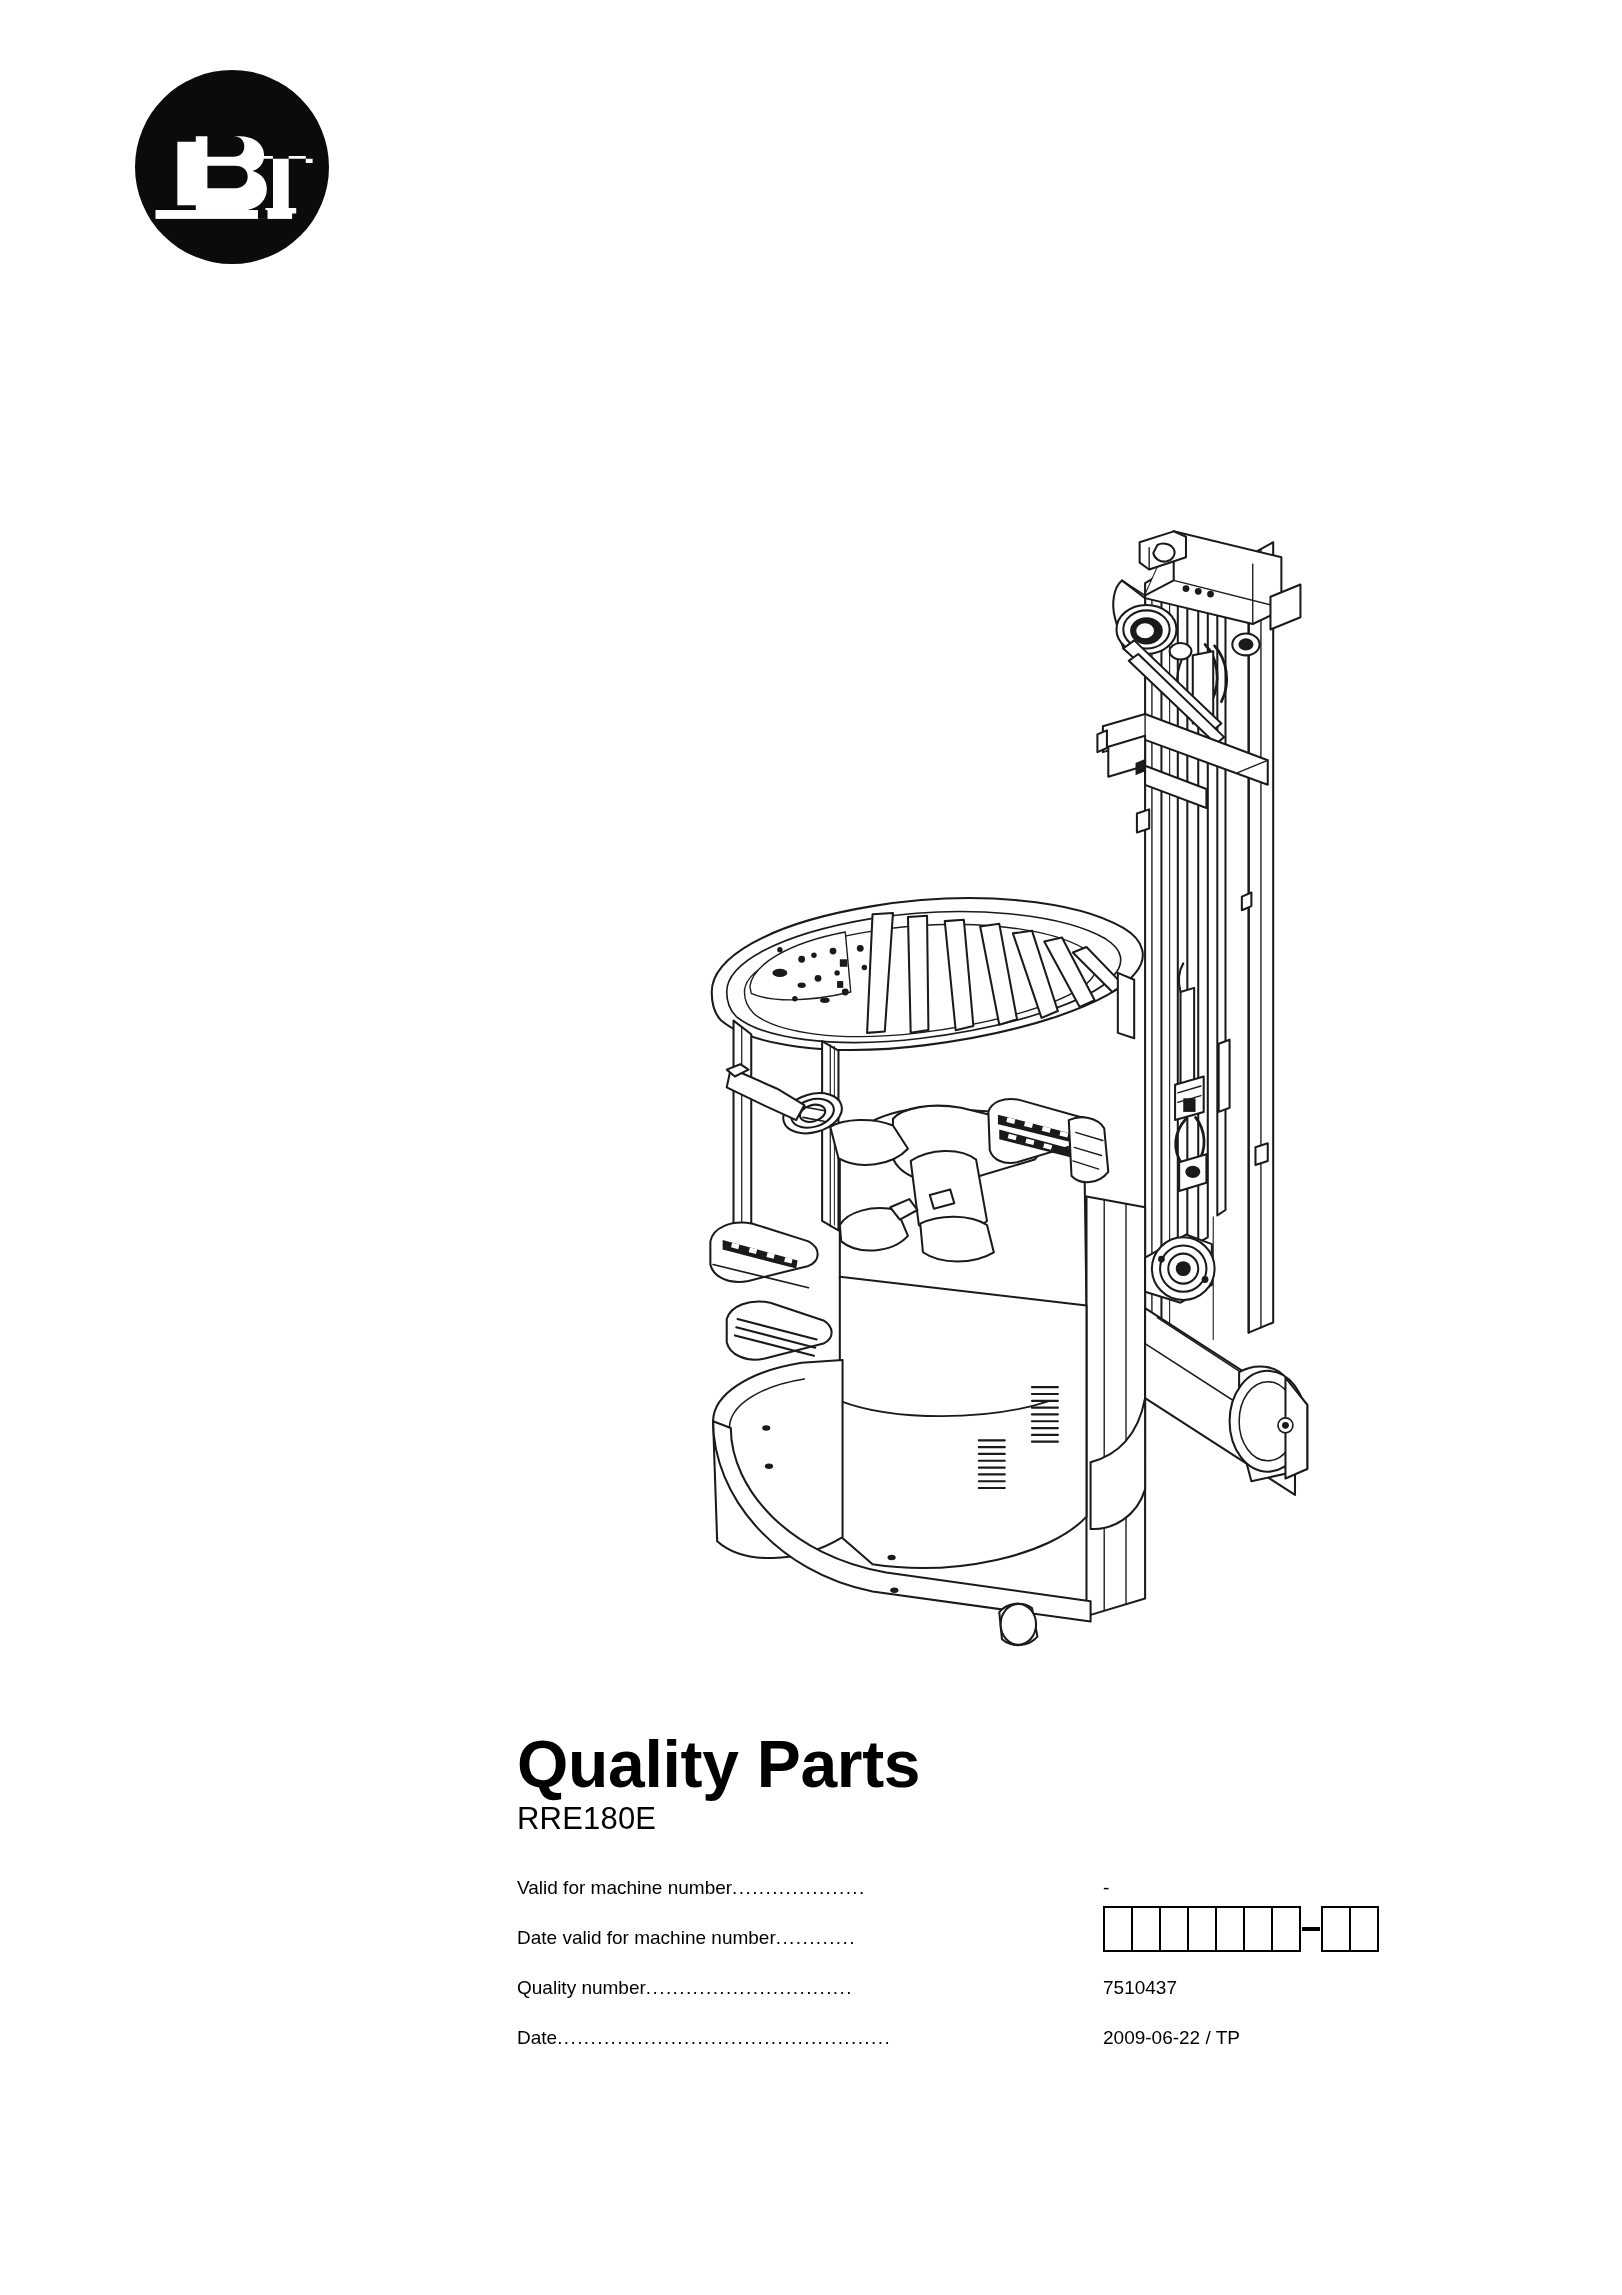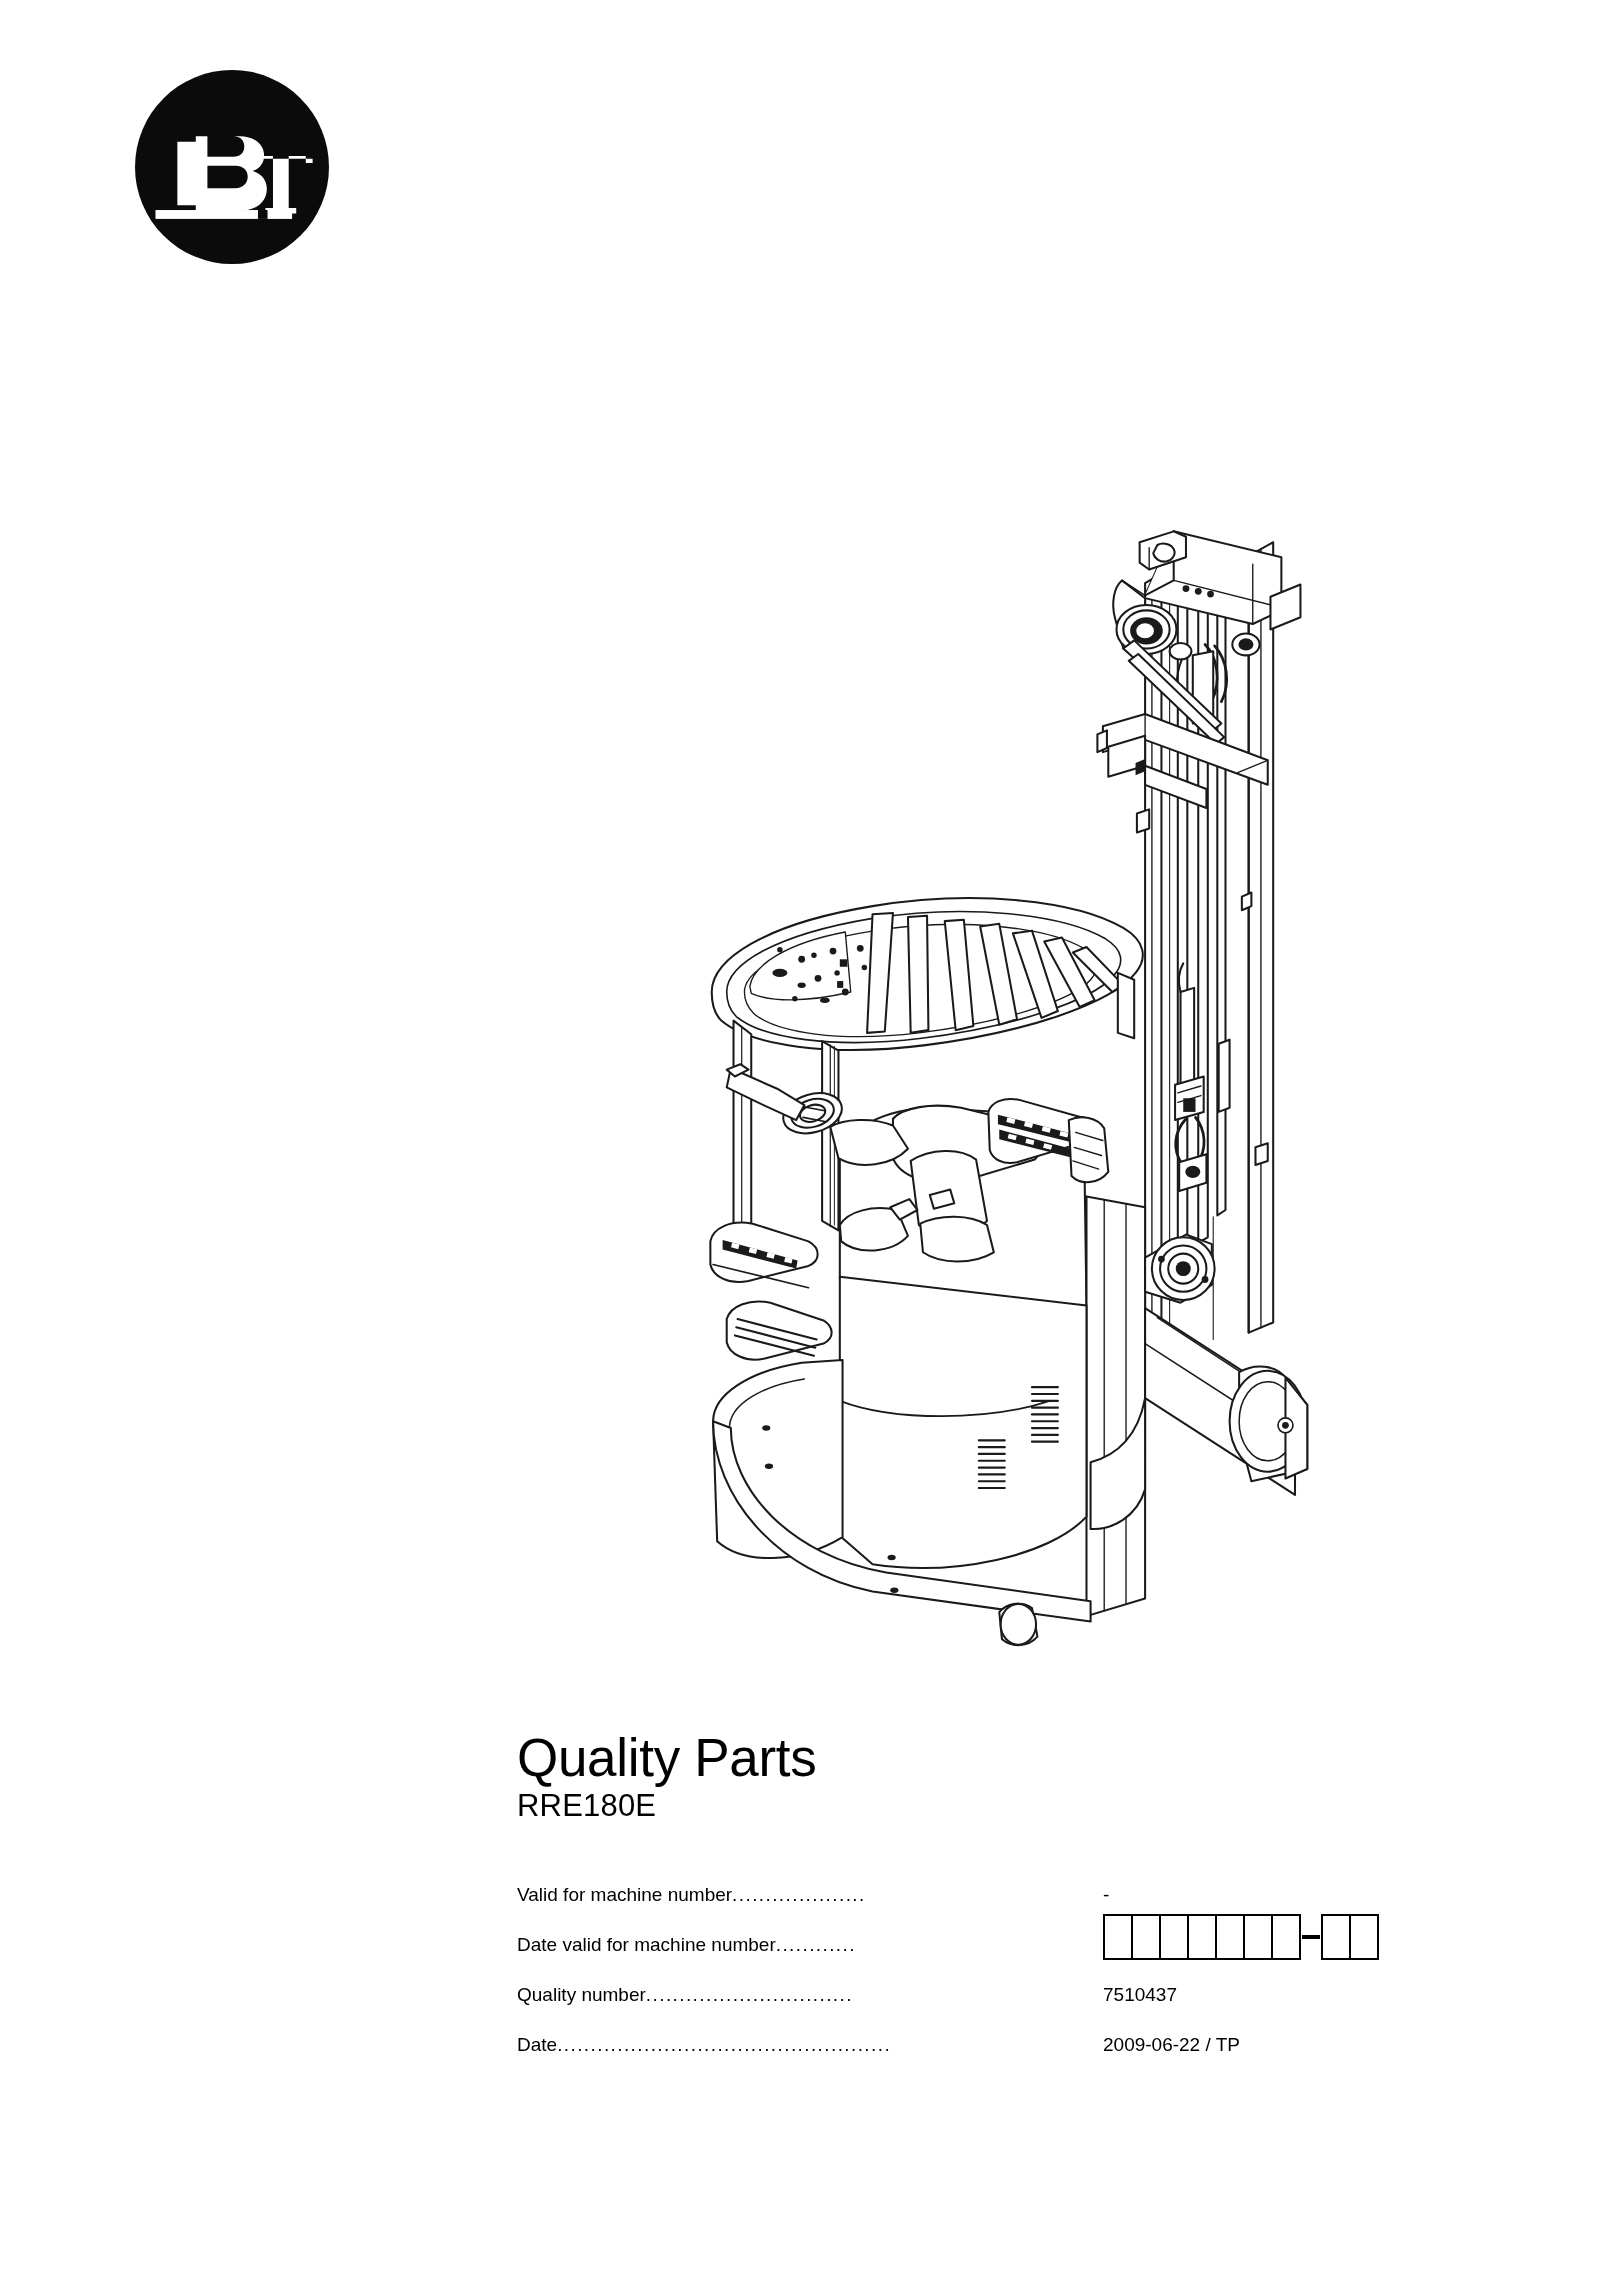--- a/index.html
+++ b/index.html
@@ -44,33 +44,33 @@
 
   
   #titleblock {
     position: absolute;
     left: 517px;
     top: 1731px;
     width: 968px;
   }
 
   #main-title {
-    font-size: 53px;
-    font-weight: normal;
+    font-size: 66px;
+    font-weight: bold;
     letter-spacing: -0.3px;
     line-height: 1.02;
     margin: 0 0 4.1px 0;
     white-space: nowrap;
   }
 
   #model-number {
     font-size: 31px;
     font-weight: normal;
     line-height: 1.1;
-    margin: 0 0 42px 0;
+    margin: 0 0 21px 0;
     letter-spacing: 0.2px;
   }
 
   .spec-row {
     display: flex;
     align-items: flex-end;
     font-size: 19px;
     line-height: 1.0;
     height: 50px;
   }

